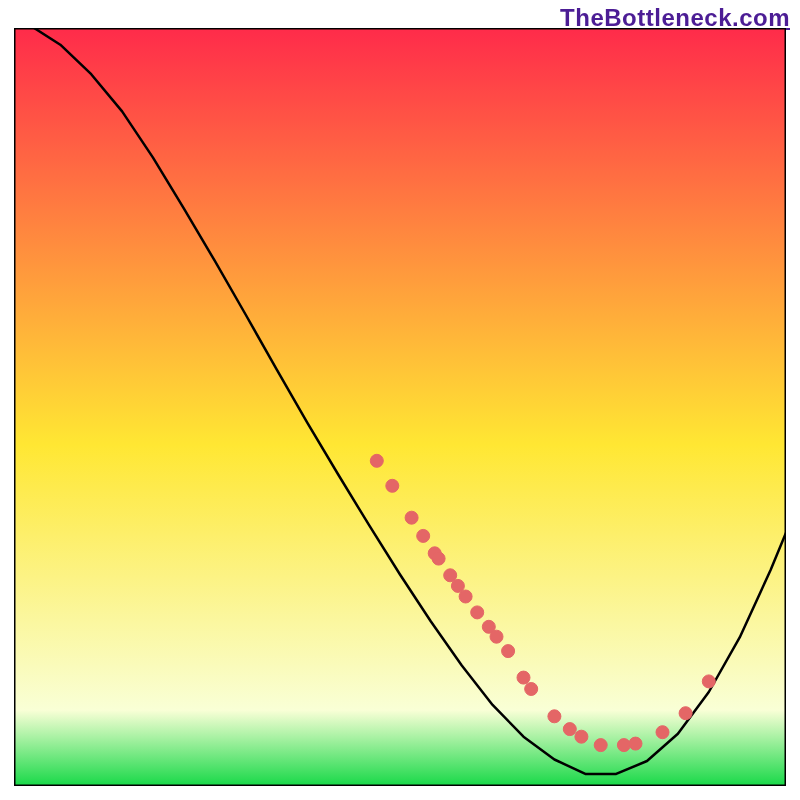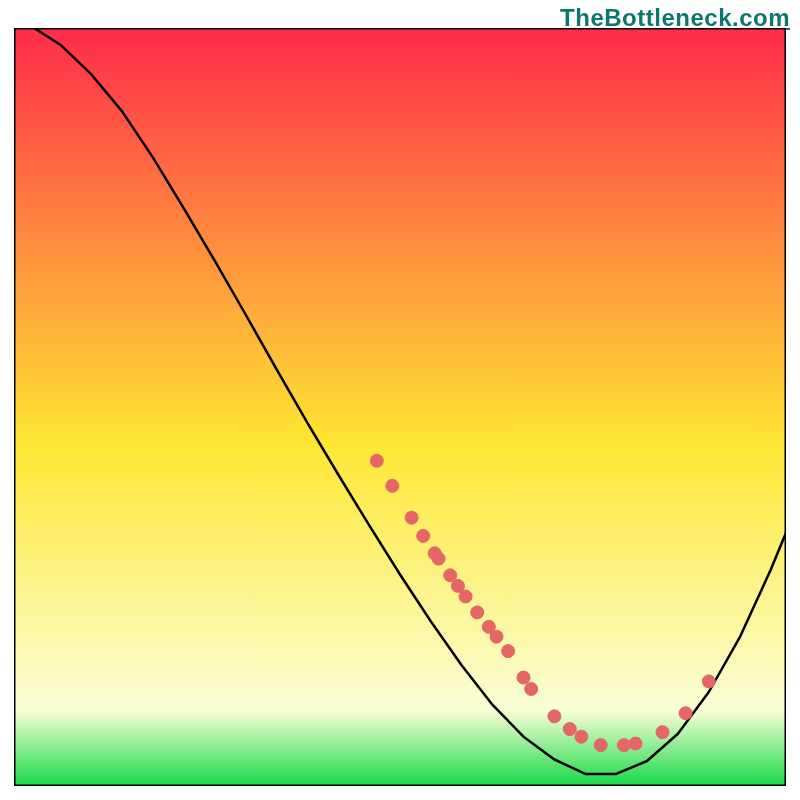--- a/index.html
+++ b/index.html
@@ -15,21 +15,21 @@
     position: relative;
     width: 800px;
     height: 800px;
   }
   .watermark {
     position: absolute;
     top: 4px;
     right: 10px;
     font-size: 24px;
     font-weight: bold;
-    color: #0f766e;
+    color: #4c1d95;
     letter-spacing: 0.5px;
     text-decoration: underline;
   }
   .plot {
     position: absolute;
     left: 14px;
     top: 28px;
     width: 772px;
     height: 758px;
   }

